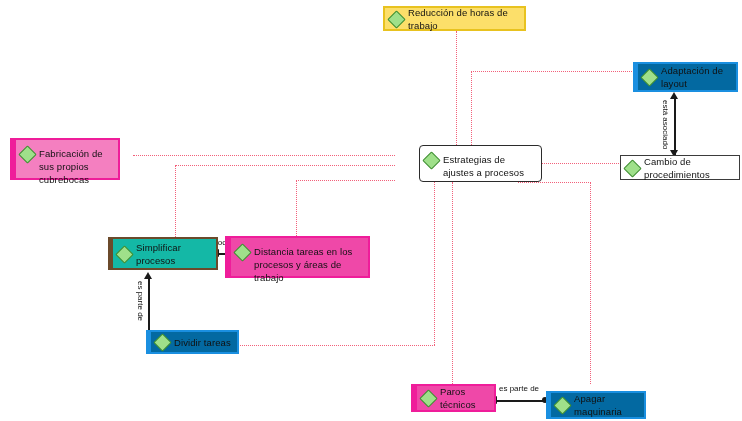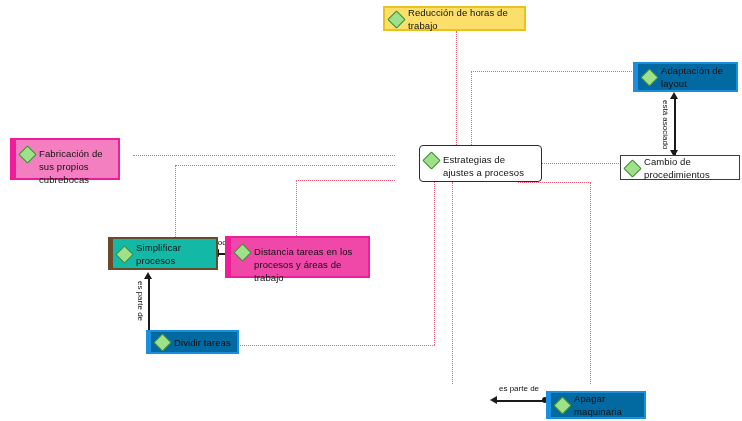--- a/index.html
+++ b/index.html
@@ -170,19 +170,23 @@
   <div class="node v-magenta multiline" style="left:225px;top:236px;width:145px;height:42px;">
     <span class="dia"></span>
     <span class="label">Distancia tareas en los procesos y áreas de trabajo</span>
   </div>
 
   <div class="node v-blue" style="left:110px;top:330px;width:93px;height:24px;margin-left:36px;">
     <span class="dia"></span>
     <span class="label">Dividir tareas</span>
   </div>
 
+  <div class="node v-magenta" style="left:411px;top:384px;width:85px;height:28px;">
+    <span class="dia"></span>
+    <span class="label">Paros técnicos</span>
+  </div>
 
   <div class="node v-blue" style="left:546px;top:384px;width:100px;height:28px;margin-top:7px;">
     <span class="dia"></span>
     <span class="label">Apagar maquinaria</span>
   </div>
 
 </div>
 
 </body></html>

